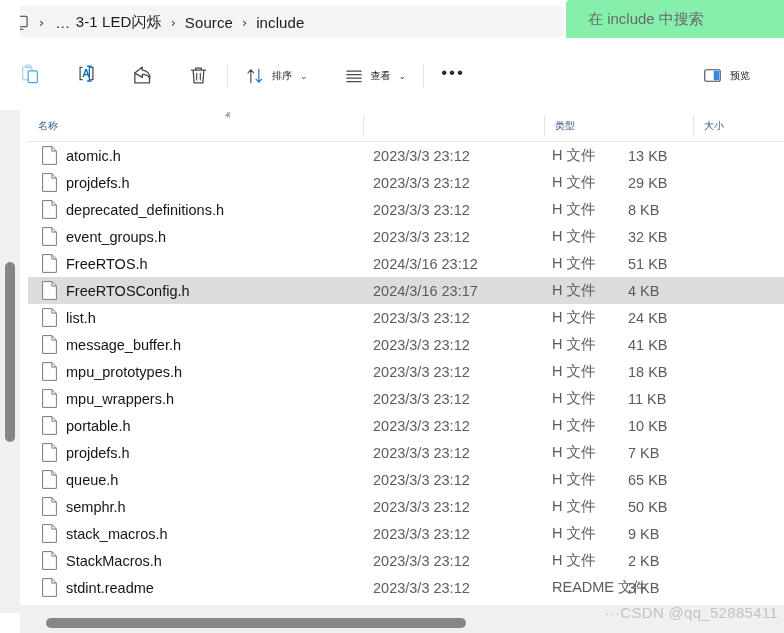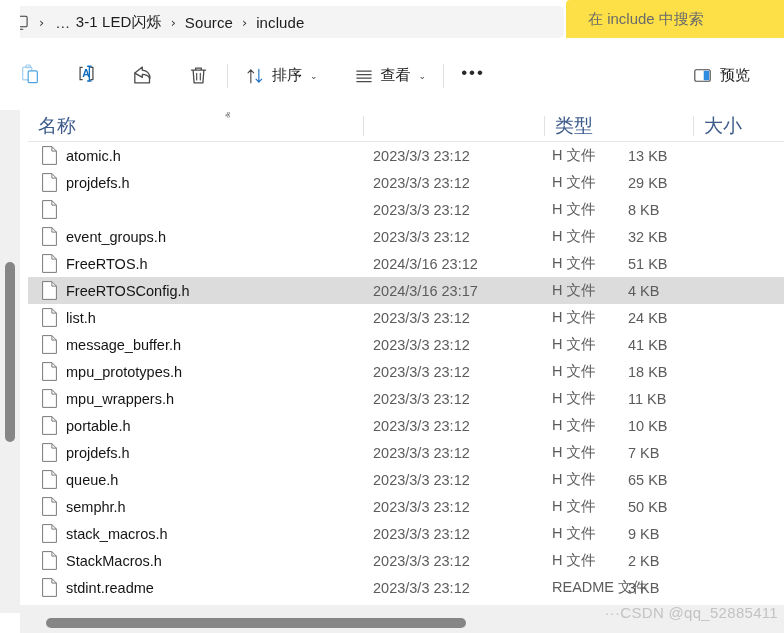--- a/index.html
+++ b/index.html
@@ -36,56 +36,56 @@
     font-family: "DejaVu Sans", sans-serif; line-height: 1;
   }
   .crumb {
     font-size: 15px; color: #1c1c1c; white-space: nowrap; flex: 0 0 auto;
     letter-spacing: 0.1px;
   }
   .crumb-ellipsis { font-size: 15px; color: #303030; letter-spacing: 1.5px; padding: 0 2px; flex:0 0 auto; }
 
   .searchbox {
     position: absolute; left: 566px; top: 0px; width: 218px; height: 38px;
-    background: #fde047;
+    background: #86efac;
     display: flex; align-items: center;
     padding-left: 22px;
     border-top-left-radius: 4px;
   }
   .searchbox .ph { font-size: 15px; color: #6a6a6a; white-space: nowrap; }
 
   
   .toolbar {
     position: absolute; left: 0; top: 44px; width: 784px; height: 64px;
     background: #ffffff;
     display: flex; align-items: center;
     border-bottom: 1px solid #ffffff;
   }
   .tb-btn {
     height: 38px; min-width: 40px;
     display: flex; align-items: center; justify-content: center;
     gap: 7px; border-radius: 5px;
     padding: 0 8px;
     cursor: default;
   }
-  .tb-btn .lbl { font-size: 15px; color: #1c1c1c; white-space: nowrap; }
+  .tb-btn .lbl { font-size: 10px; color: #1c1c1c; white-space: nowrap; }
   .tb-caret { font-size: 9px; color: #404040; font-family: "DejaVu Sans", sans-serif; margin-left: 1px; }
   .tb-sep { width: 1px; height: 24px; background: #e2e2e2; margin: 0 9px; flex: 0 0 auto; }
   .spacer { flex: 1 1 auto; }
 
   
   .colheader {
     position: absolute; left: 28px; top: 110px; width: 756px; height: 32px;
     background: #ffffff;
     border-bottom: 1px solid #e6e6e6;
   }
   .colheader .ch {
     position: absolute; top: 0; height: 32px;
     display: flex; align-items: center;
-    font-size: 19px; color: #3b5a8a;
+    font-size: 10px; color: #3b5a8a;
     padding-left: 10px;
   }
   .ch-div { position: absolute; top: 6px; width: 1px; height: 20px; background: #e2e2e2; }
   .sortmark {
     position: absolute; left: 197px; top: 1px;
     font-size: 10px; color: #5a5a5a; font-family: "DejaVu Sans", sans-serif;
     line-height: 1;
   }
 
   
@@ -289,20 +289,21 @@
         <span class="cell name">projdefs.h</span>
         <span class="cell date">2023/3/3 23:12</span>
         <span class="cell type">H 文件</span>
         <span class="cell size">29 KB</span>
       </div>
       <div class="row">
         <svg class="ficon" width="15" height="19" viewBox="0 0 15 19">
           <path d="M0.6 0.6h9.3l4.5 4.5v13.3H0.6z" fill="#ffffff" stroke="#7a7a7a" stroke-width="1"></path>
           <path d="M9.9 0.6v4.5h4.5" fill="none" stroke="#7a7a7a" stroke-width="1"></path>
         </svg>
+        <span class="cell name">deprecated_definitions.h</span>
         <span class="cell date">2023/3/3 23:12</span>
         <span class="cell type">H 文件</span>
         <span class="cell size">8 KB</span>
       </div>
       <div class="row">
         <svg class="ficon" width="15" height="19" viewBox="0 0 15 19">
           <path d="M0.6 0.6h9.3l4.5 4.5v13.3H0.6z" fill="#ffffff" stroke="#7a7a7a" stroke-width="1"></path>
           <path d="M9.9 0.6v4.5h4.5" fill="none" stroke="#7a7a7a" stroke-width="1"></path>
         </svg>
         <span class="cell name">event_groups.h</span>

